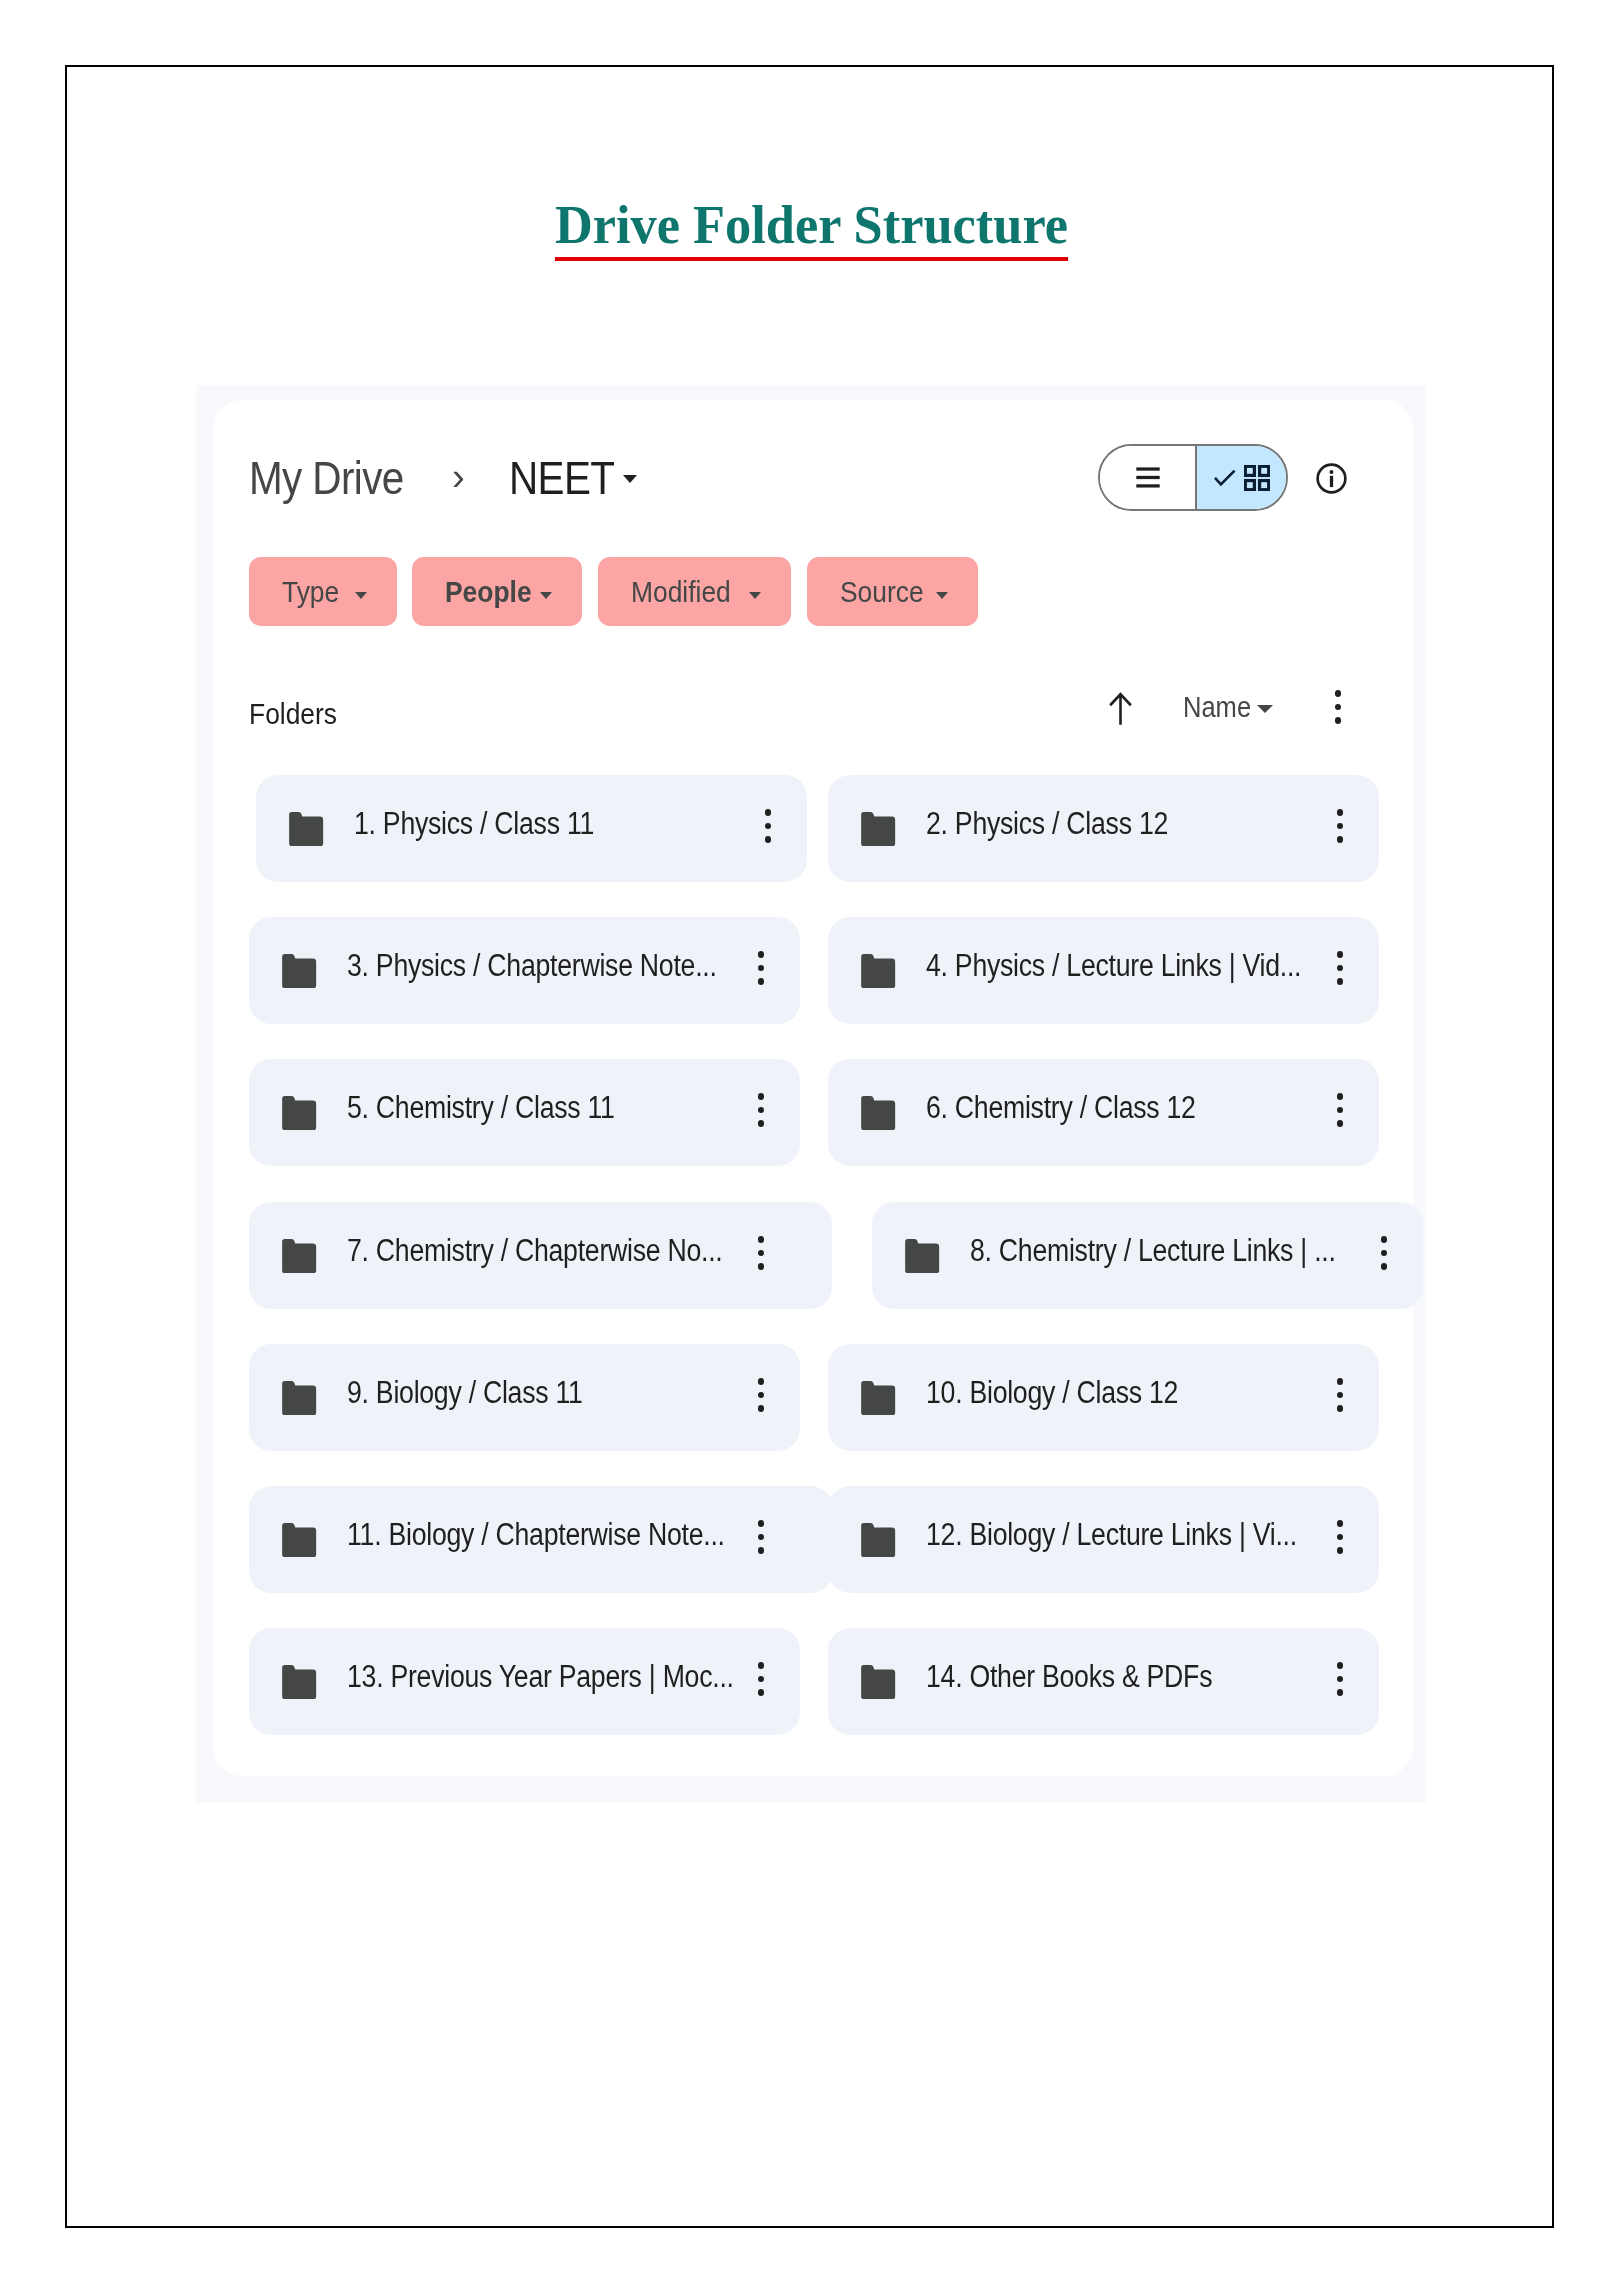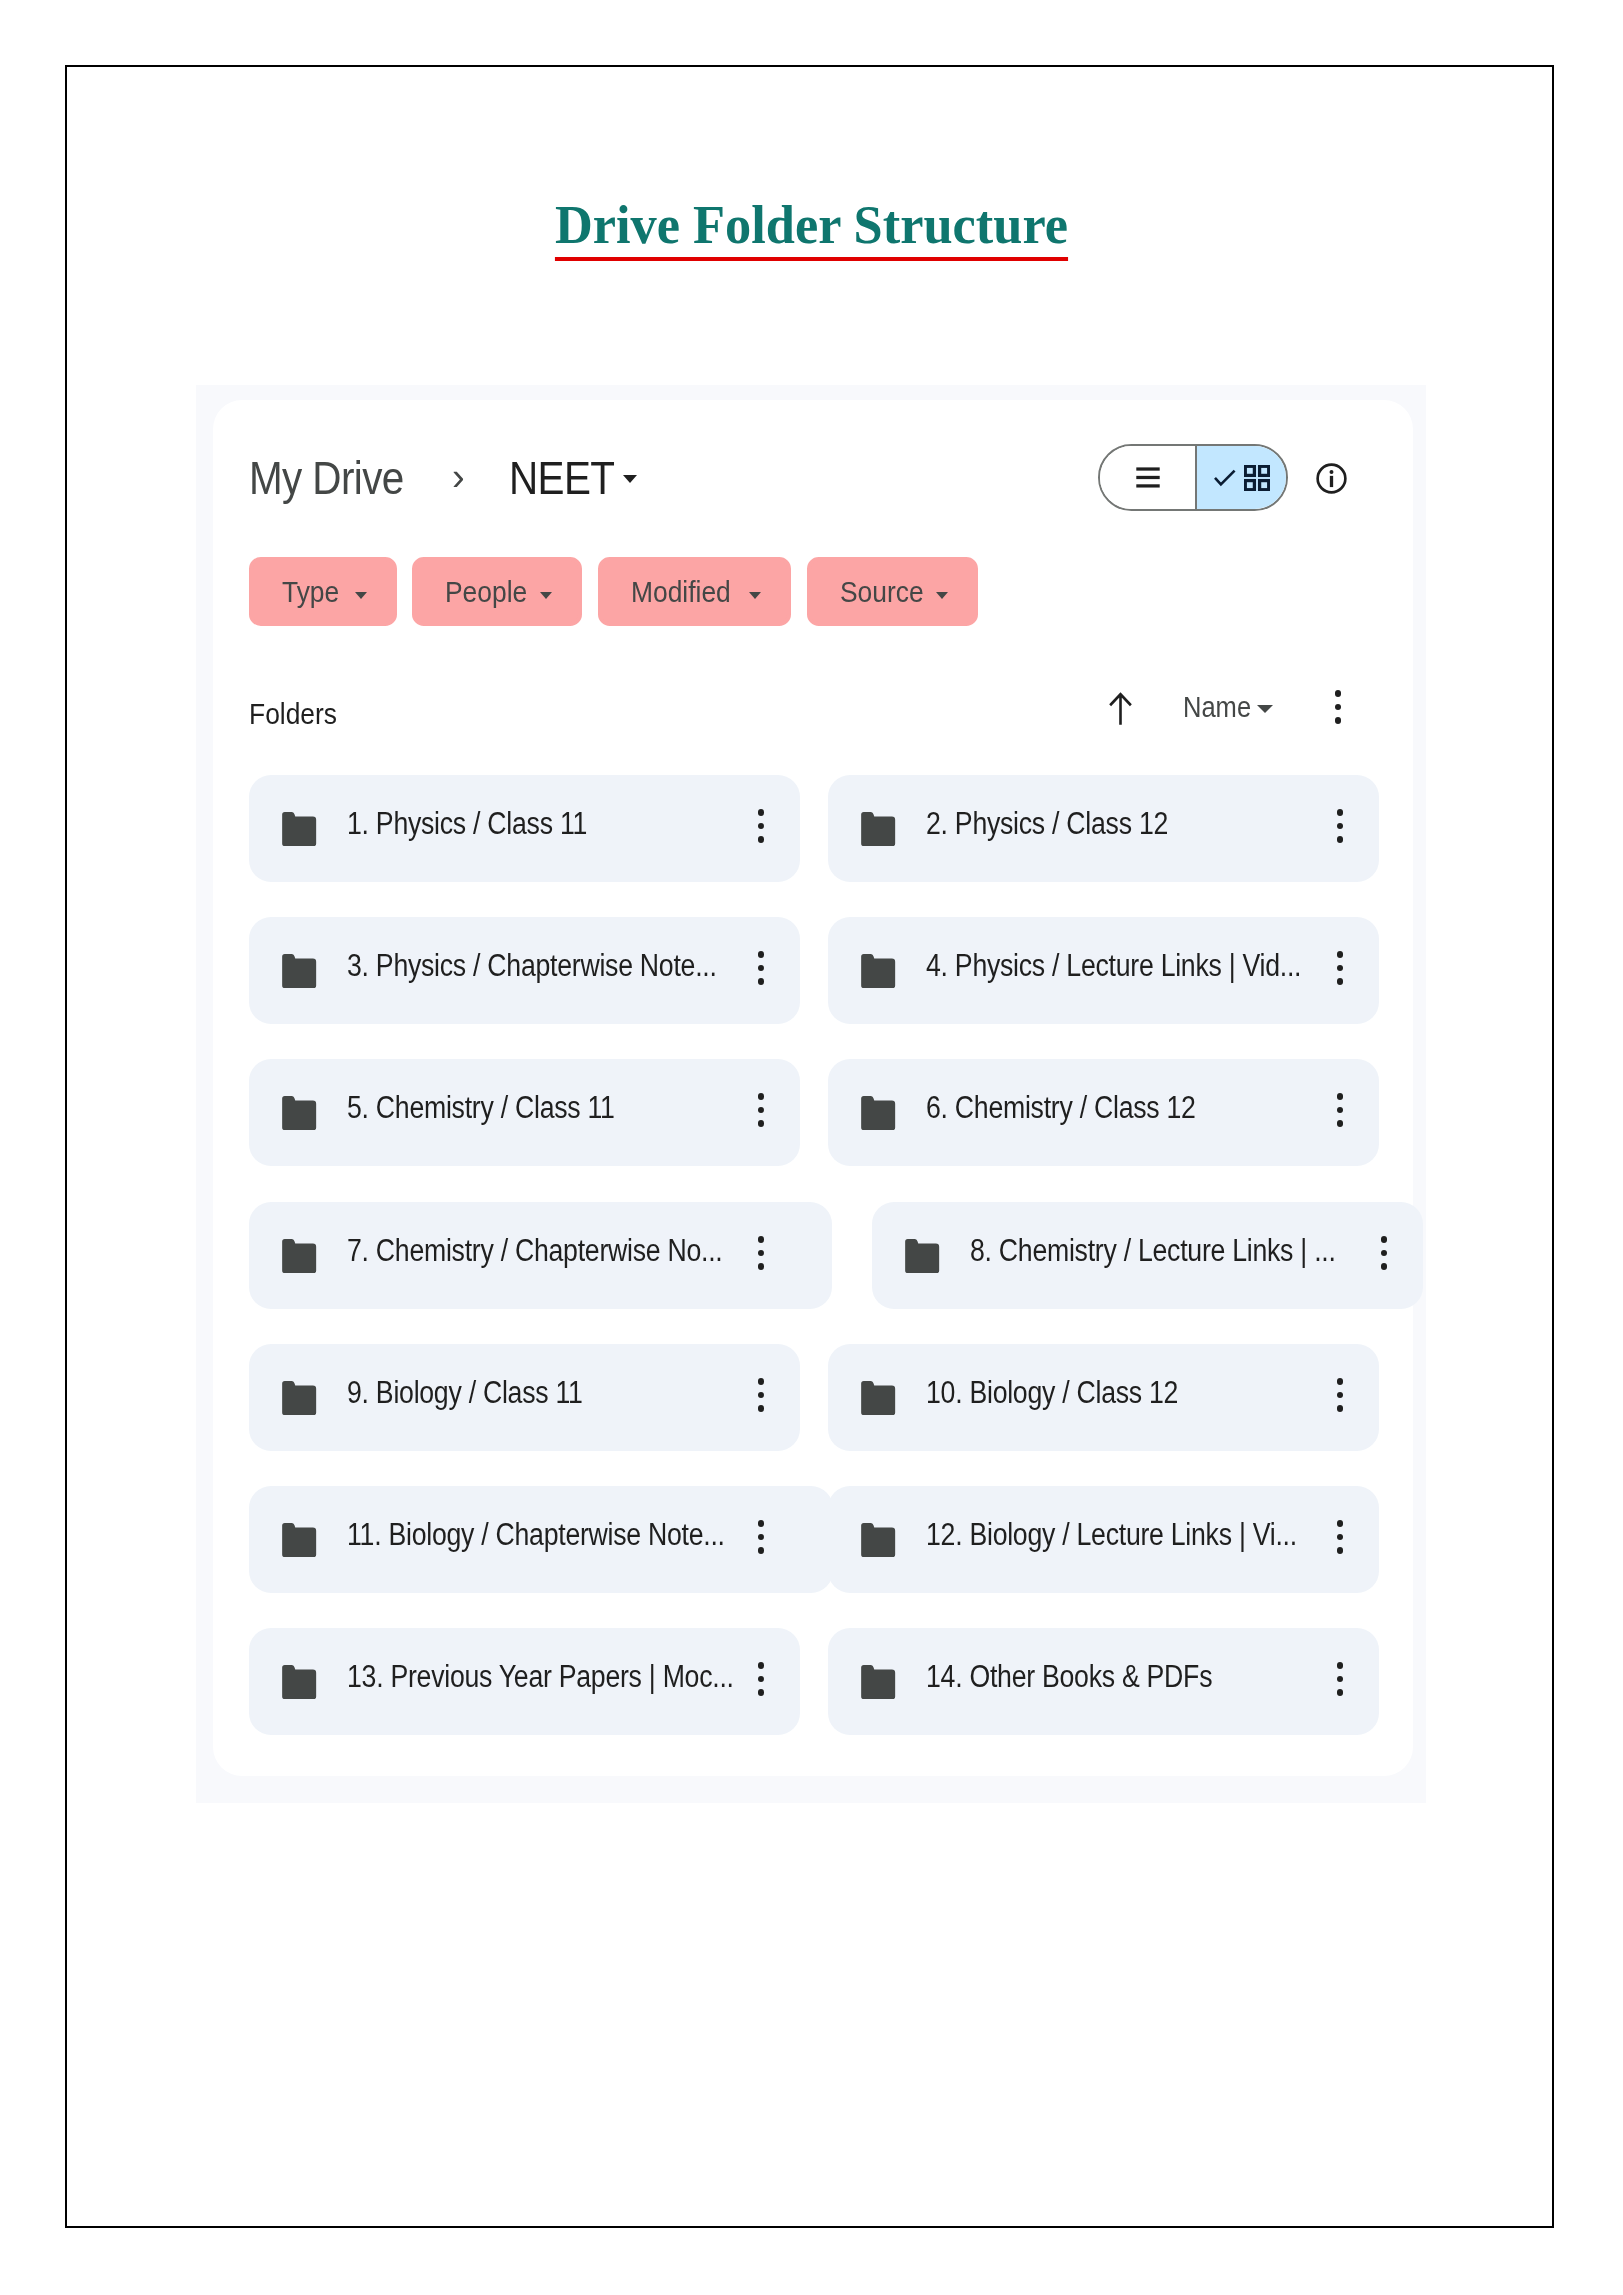--- a/index.html
+++ b/index.html
@@ -100,21 +100,21 @@
 <svg class="info-btn" viewBox="0 0 50 50">
   <circle cx="25" cy="25" r="21" fill="none" stroke="#1f1f1f" stroke-width="4"></circle>
   <circle cx="25" cy="15" r="3" fill="#1f1f1f"></circle>
   <rect x="22.5" y="21" width="5" height="17" fill="#1f1f1f"></rect>
 </svg>
 
 <div class="chip" style="left:249px;width:148px;">
   <span class="chip-label">Type</span>
   <span class="chip-caret"></span>
 </div>
-<div class="chip" style="left:412px;width:170px;">
+<div class="chip" style="left:412px;width:170px;font-weight:bold;">
   <span class="chip-label">People</span>
   <span class="chip-caret"></span>
 </div>
 <div class="chip" style="left:598px;width:193px;">
   <span class="chip-label">Modified</span>
   <span class="chip-caret"></span>
 </div>
 <div class="chip" style="left:807px;width:171px;">
   <span class="chip-label">Source</span>
   <span class="chip-caret"></span>
@@ -125,21 +125,21 @@
   <path d="M22 52 L22 6 M6 22 L22 5 L38 22" stroke="#1f1f1f" stroke-width="4" fill="none"></path>
 </svg>
 <div class="sort-name">Name</div>
 <span class="sort-caret"></span>
 <div class="header-more">
   <div class="dot"></div>
     <div class="dot"></div>
     <div class="dot"></div>
 </div>
 
-<div class="folder" style="left:249px;top:775px;text-decoration:underline;">
+<div class="folder" style="left:256px;top:775px;text-decoration:underline;">
   <svg class="folder-icon" viewBox="0 0 56 52">
       <path d="M3 4 Q3 0 7 0 L18 0 Q21 0 22 4 L23 7 L50 7 Q55 7 55 12 L55 48 Q55 52 51 52 L7 52 Q3 52 3 48 Z" fill="#444746"></path>
     </svg>
   <span class="folder-name">1. Physics / Class 11</span>
   <div class="folder-more">
       <div class="dot"></div>
       <div class="dot"></div>
       <div class="dot"></div>
     </div>
 </div>

